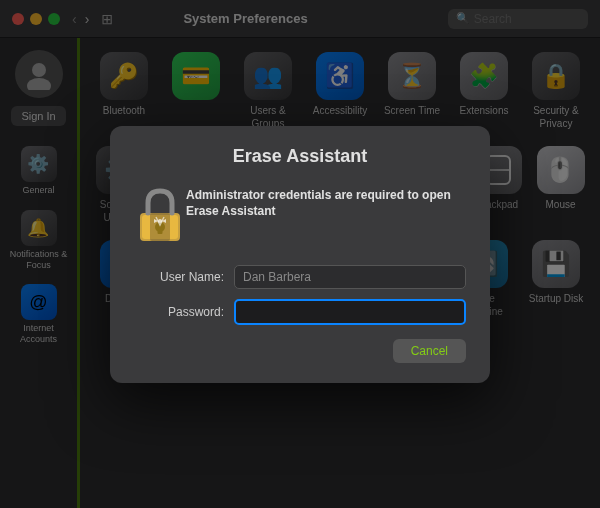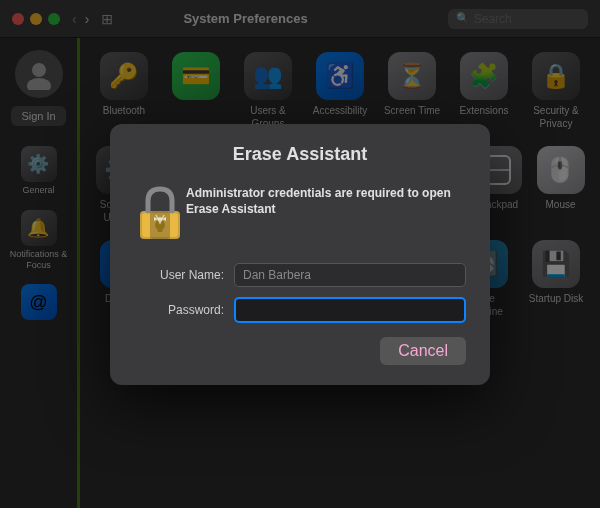--- a/index.html
+++ b/index.html
@@ -295,25 +295,25 @@
       color: #e0e0e0;
     }
     .modal-buttons {
       display: flex;
       justify-content: flex-end;
       gap: 10px;
       margin-top: 14px;
     }
     .btn-cancel {
       background: #555;
-      color: #f9a8d4;
+      color: #84cc16;
       border: none;
       border-radius: 6px;
       padding: 5px 18px;
-      font-size: 16px;
+      font-size: 12px;
       cursor: pointer;
     }
     .btn-ok {
       background: #0a84ff;
       color: white;
       border: none;
       border-radius: 6px;
       padding: 5px 24px;
       font-size: 12px;
       font-weight: 600;
@@ -357,20 +357,21 @@
     <div class="sidebar-item">
       <div class="sidebar-icon icon-general">⚙️</div>
       <span class="sidebar-label">General</span>
     </div>
     <div class="sidebar-item">
       <div class="sidebar-icon icon-notifications">🔔</div>
       <span class="sidebar-label">Notifications &amp; Focus</span>
     </div>
     <div class="sidebar-item">
       <div class="sidebar-icon icon-internet">@</div>
+      <span class="sidebar-label">Internet Accounts</span>
     </div>
   </div>
 
   <div class="icons-grid">
 
     <div class="grid-row">
       <div class="grid-item">
         <div class="grid-item-icon icon-passwords">🔑</div>
         <span class="grid-item-label">Bluetooth</span>
       </div>

